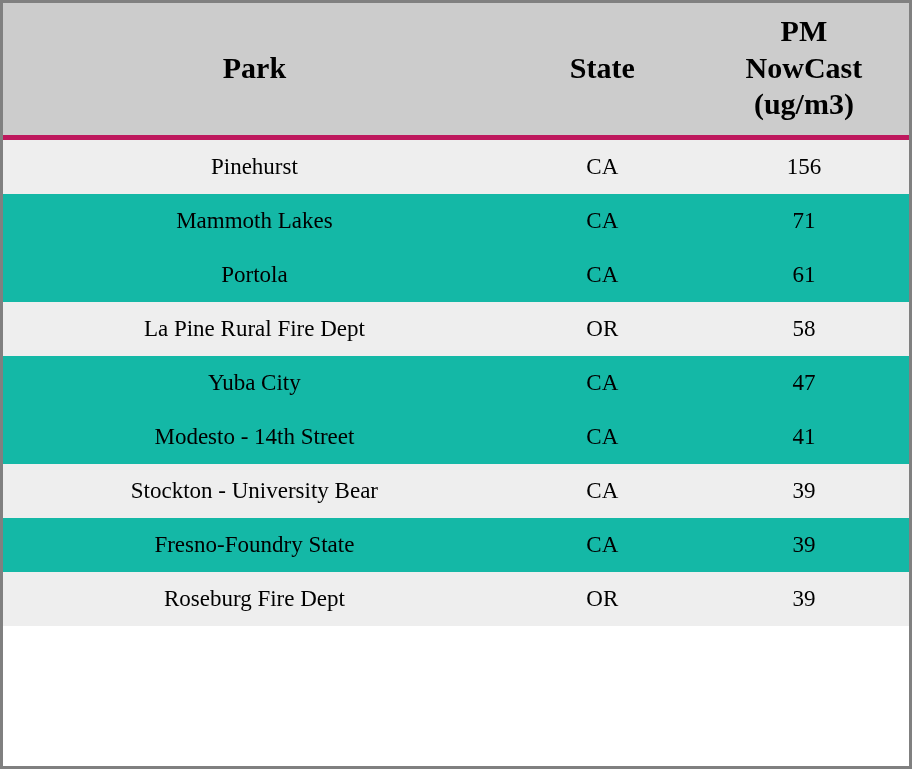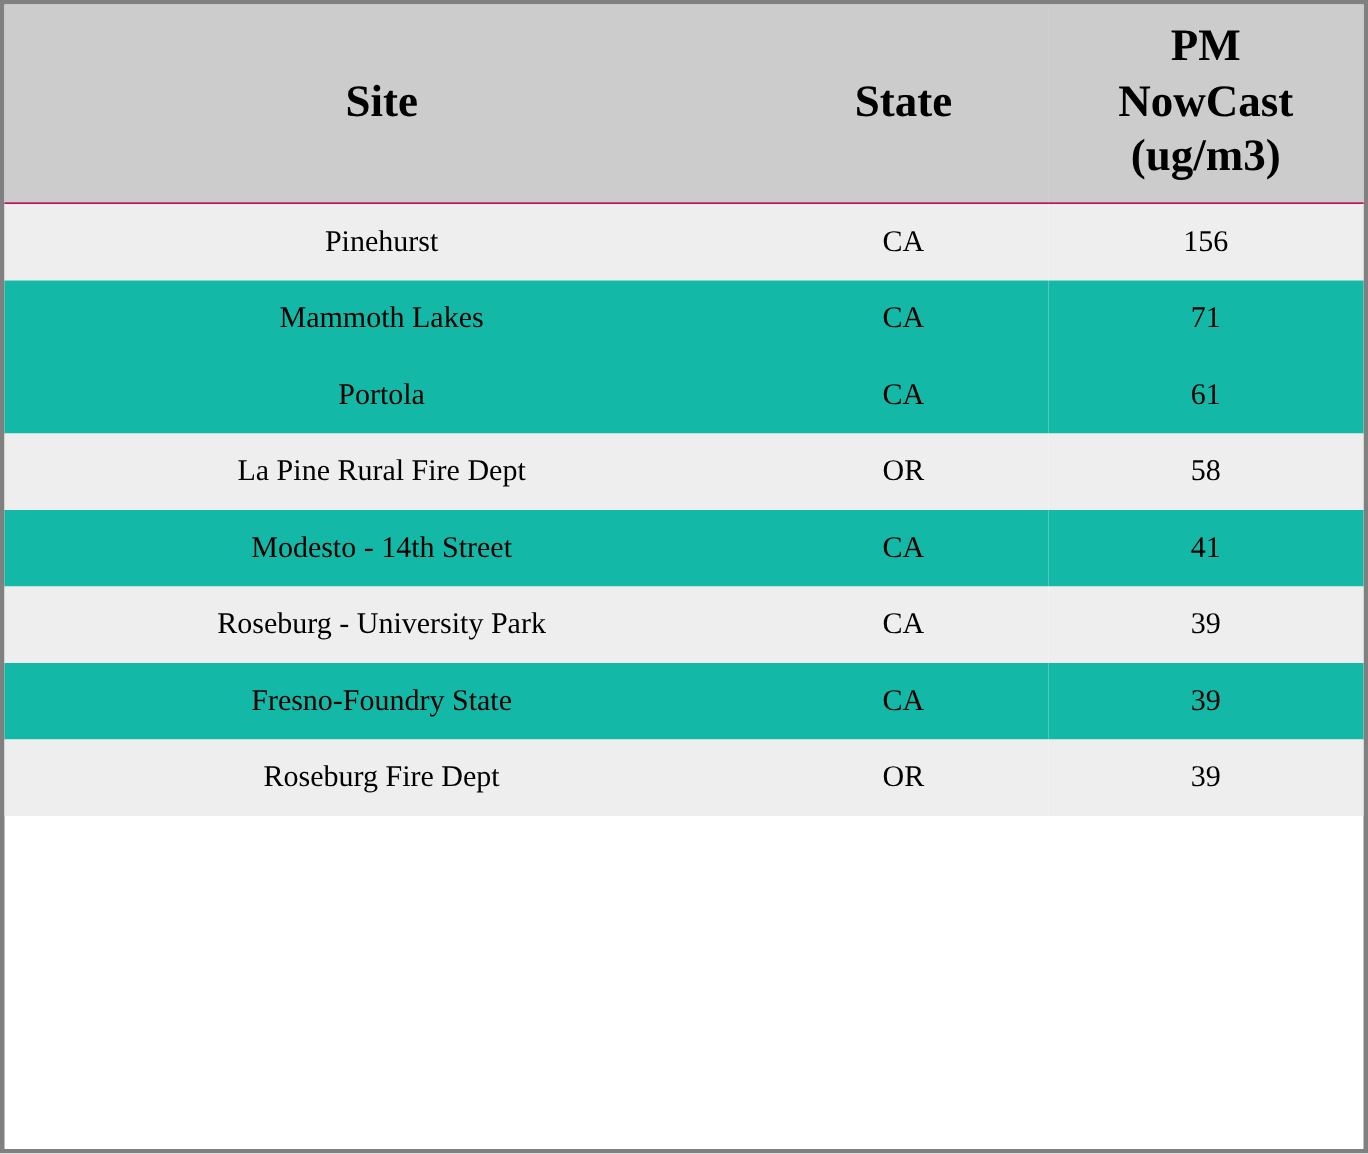--- a/index.html
+++ b/index.html
@@ -28,31 +28,31 @@
   table.data-table thead tr {
     background: #cccccc;
   }
   table.data-table thead th {
     background: #cccccc;
     color: #000000;
     font-weight: bold;
     font-size: 30px;
     line-height: 1.22;
     padding: 10px 6px 12px 6px;
-    border-bottom: 1px solid #be185d;
+    border-bottom: 5px solid #be185d;
     text-align: center;
     vertical-align: middle;
     font-family: "Liberation Serif", "DejaVu Serif", serif;
   }
   col.col-site   { width: 55.5%; }
   col.col-state  { width: 21.3%; }
   col.col-pm     { width: 23.2%; }
 
   table.data-table tbody td {
-    font-size: 20px;
+    font-size: 23px;
     color: #000000;
     text-align: center;
     vertical-align: middle;
     padding: 14px 6px;
     border: none;
     font-family: "Liberation Serif", "DejaVu Serif", serif;
   }
   table.data-table tbody tr.odd-row td {
     background: #eeeeee;
   }
@@ -67,21 +67,21 @@
 <div class="table-frame">
   <table class="data-table">
     <colgroup>
       <col class="col-site">
       <col class="col-state">
       <col class="col-pm">
     </colgroup>
     <thead>
       <tr>
         <th>
-          <span class="hdr-line">Site</span>
+          <span class="hdr-line">Park</span>
         </th>
         <th>
           <span class="hdr-line">State</span>
         </th>
         <th>
           <span class="hdr-line">PM</span>
           <span class="hdr-line">NowCast</span>
           <span class="hdr-line">(ug/m3)</span>
         </th>
       </tr>
@@ -101,26 +101,31 @@
         <td>Portola</td>
         <td>CA</td>
         <td>61</td>
       </tr>
       <tr class="odd-row">
         <td>La Pine Rural Fire Dept</td>
         <td>OR</td>
         <td>58</td>
       </tr>
       <tr class="even-row">
+        <td>Yuba City</td>
+        <td>CA</td>
+        <td>47</td>
+      </tr>
+      <tr class="even-row">
         <td>Modesto - 14th Street</td>
         <td>CA</td>
         <td>41</td>
       </tr>
       <tr class="odd-row">
-        <td>Roseburg - University Park</td>
+        <td>Stockton - University Bear</td>
         <td>CA</td>
         <td>39</td>
       </tr>
       <tr class="even-row">
         <td>Fresno-Foundry State</td>
         <td>CA</td>
         <td>39</td>
       </tr>
       <tr class="odd-row">
         <td>Roseburg Fire Dept</td>

